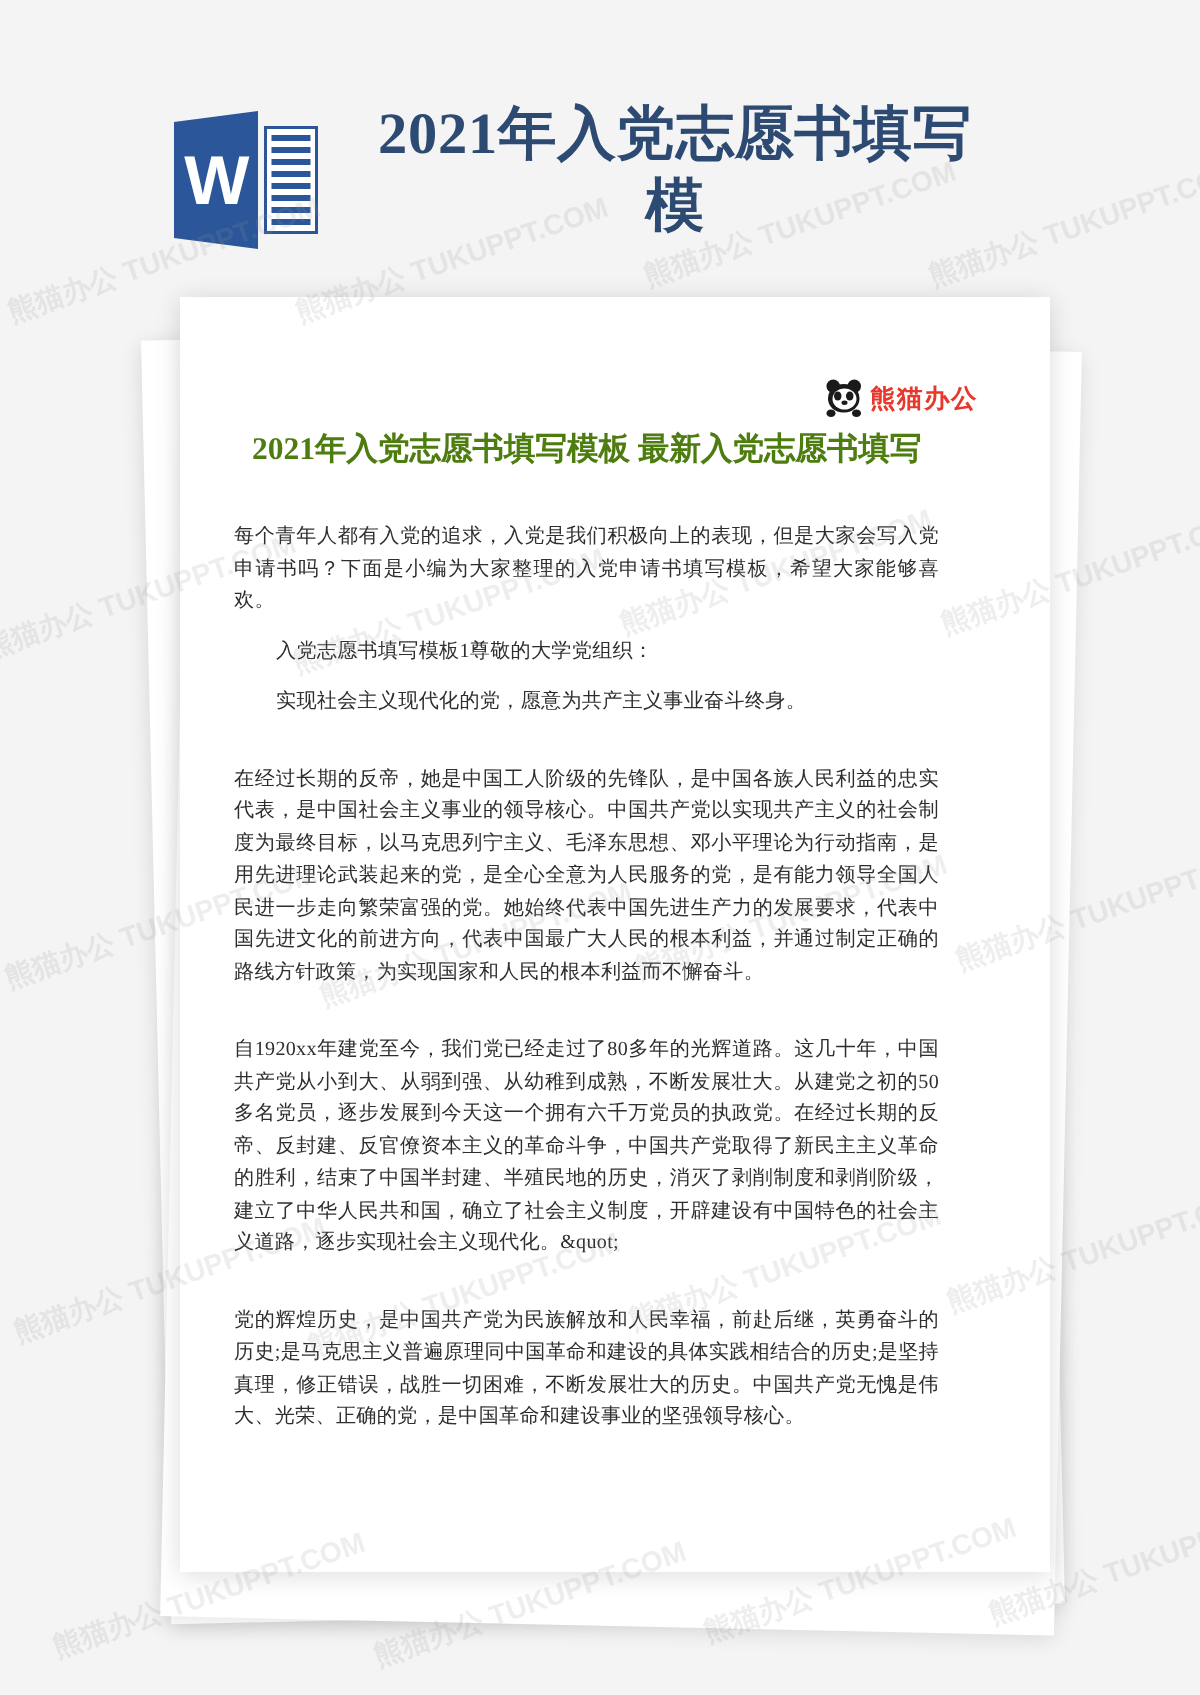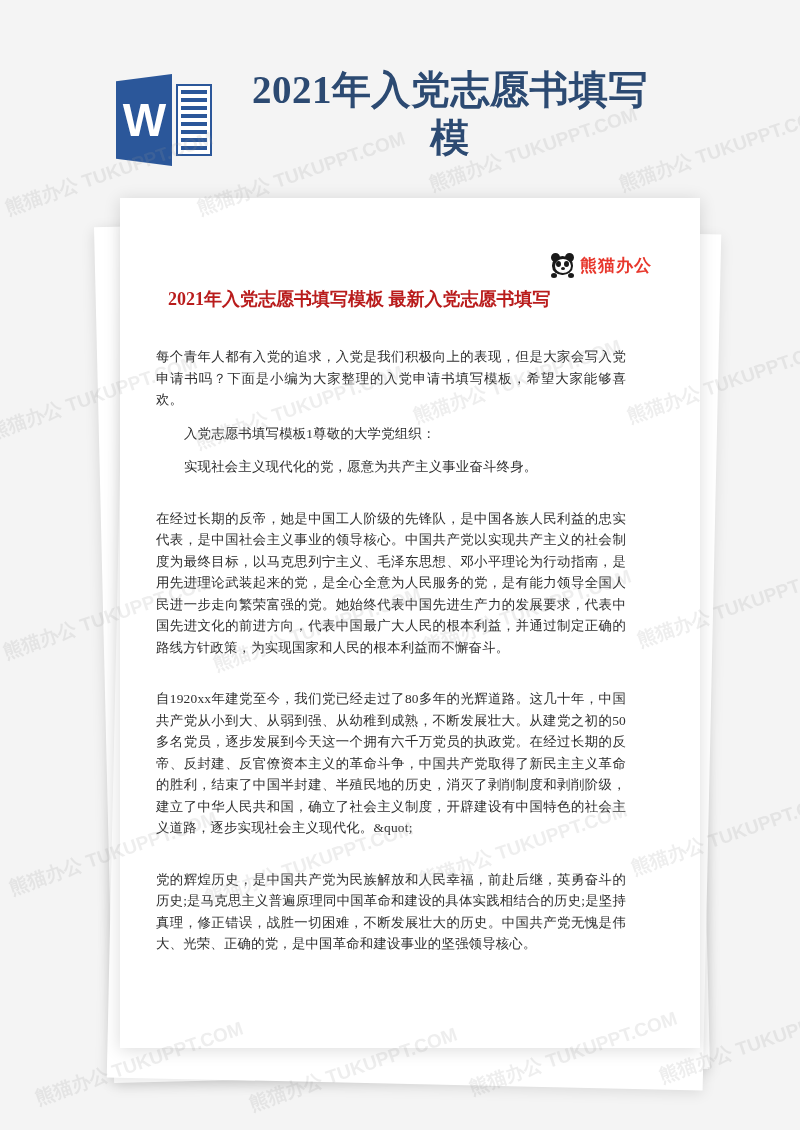--- a/index.html
+++ b/index.html
@@ -212,23 +212,23 @@
     font-size: 17px;
     font-weight: bold;
     letter-spacing: 1px;
   }
 
   #doc-title {
     position: absolute;
     left: 48px;
     top: 90px;
     width: 484px;
-    color: #b91c1c;
+    color: #4d7c0f;
     font-family: "Liberation Serif", serif;
-    font-size: 18px;
+    font-size: 21px;
     font-weight: bold;
     line-height: 22px;
   }
 
   #doc-body {
     position: absolute;
     left: 36px;
     top: 148px;
     width: 470px;
   }

